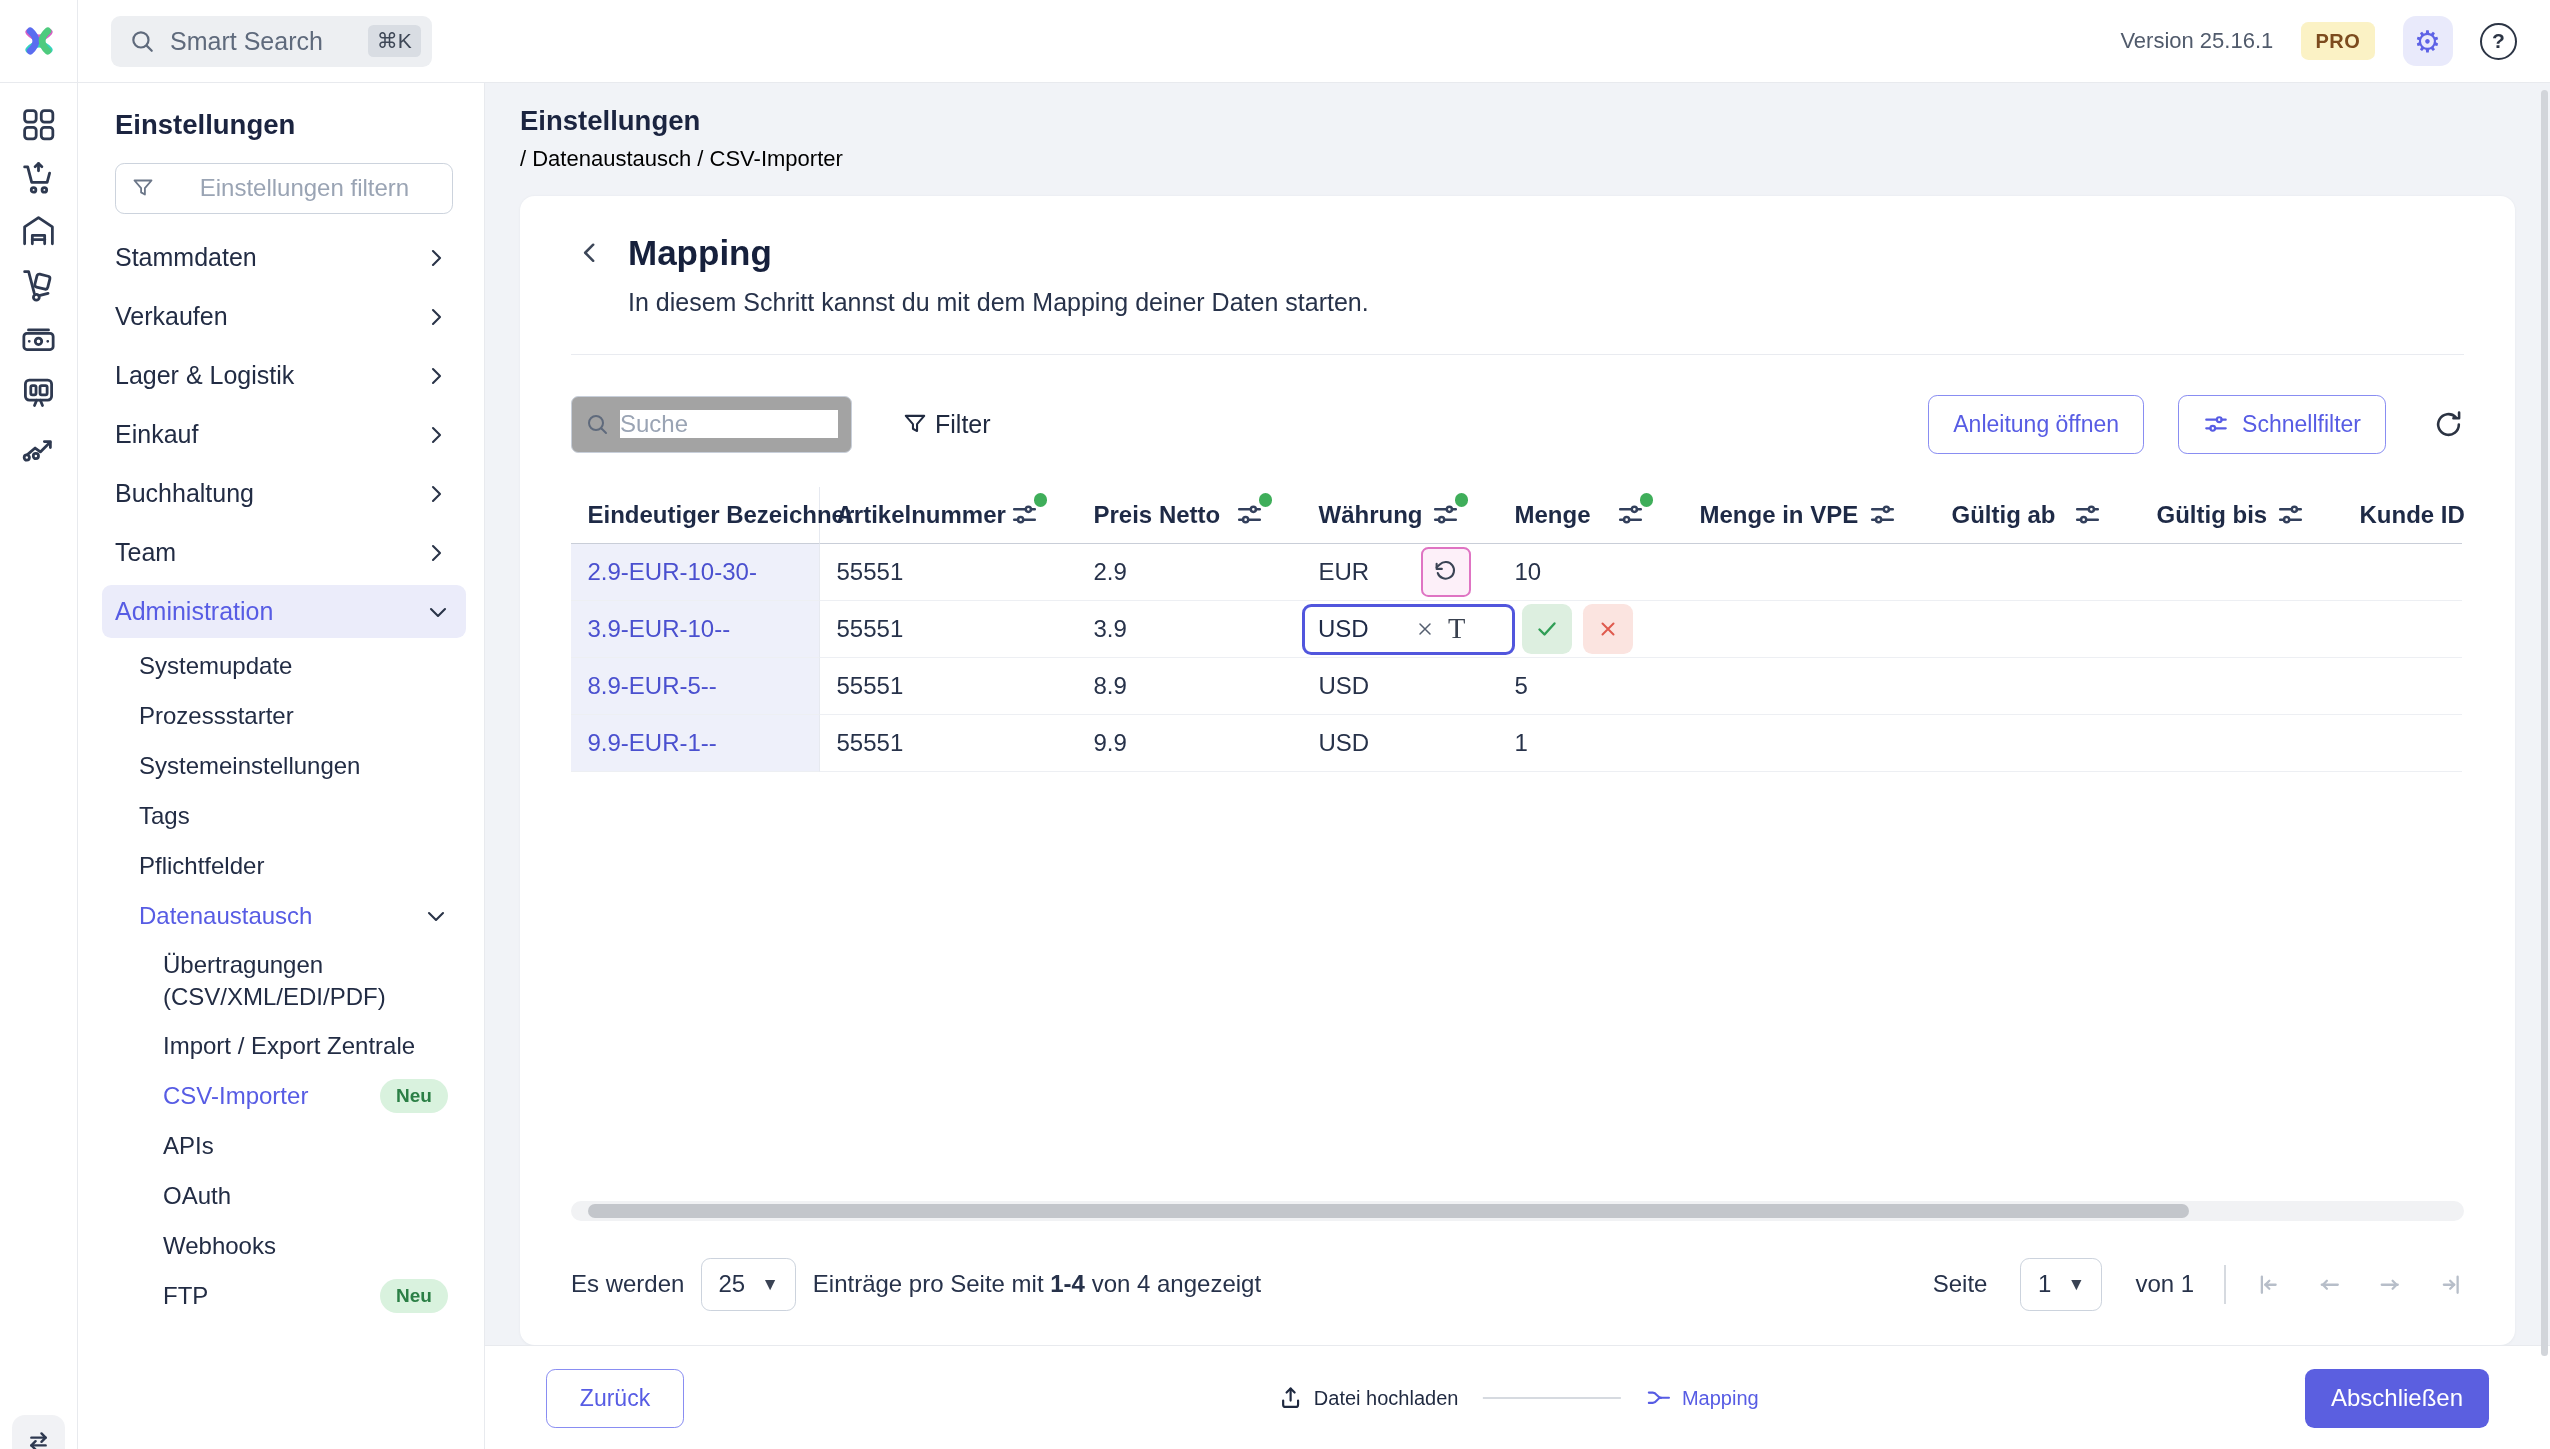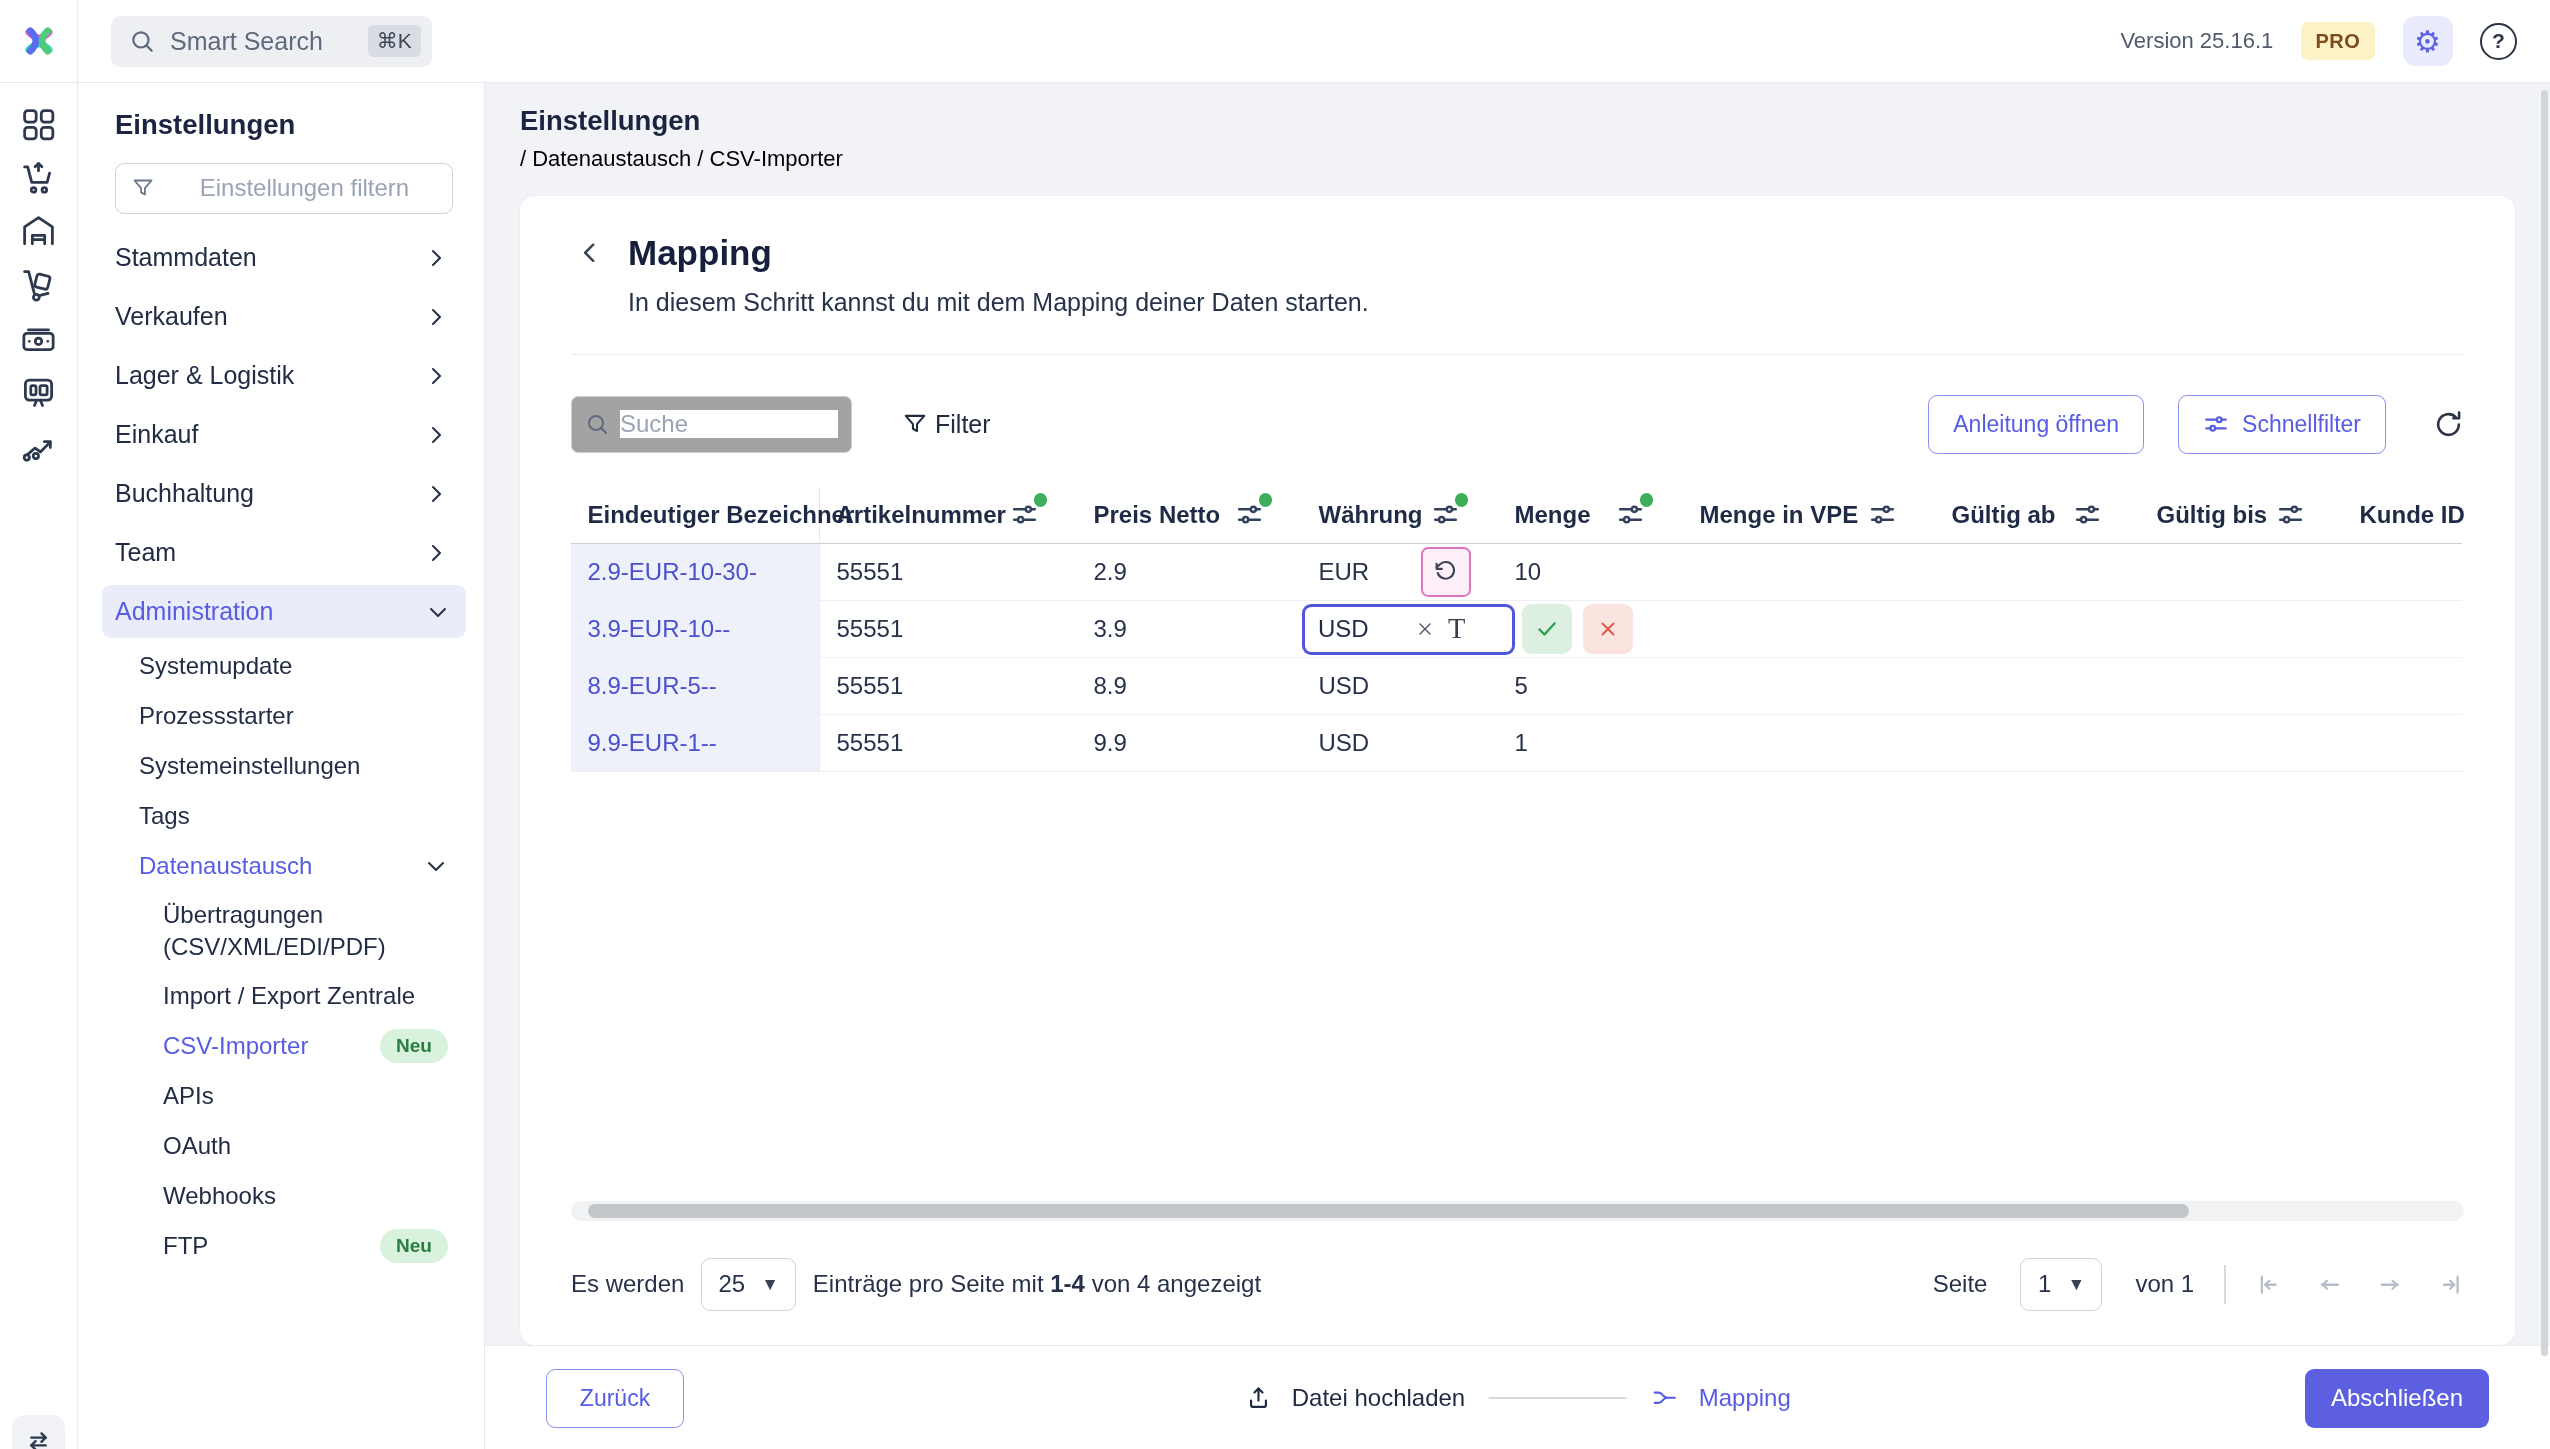--- a/index.html
+++ b/index.html
@@ -91,21 +91,21 @@
   .pag-right { margin-left:auto; display:flex; align-items:center; gap:16.5px; }
   .pag-divider { width:1.8px; height:39px; background:#d6dae0; margin:0 13px; }
   .pag-arrows { display:flex; align-items:center; gap:33px; }
   .pag-arrows button { background:none; border:none; display:flex; }
   b { font-weight:700; }
 
   
   .footer-bar { position:absolute; left:0; right:0; bottom:0; height:105px; background:#fff; border-top:1.8px solid #e8eaee; display:flex; align-items:center; padding:0 61px; }
   .btn-back { width:138px; justify-content:center; }
   .stepper { position:absolute; left:50%; transform:translateX(-50%); display:flex; align-items:center; gap:24px; }
-  .step { display:flex; align-items:center; gap:20px; font-size:24px; background:none; border:none; }
+  .step { display:flex; align-items:center; gap:10px; font-size:20px; background:none; border:none; }
   .step.done { color:#1f2940; }
   .step.current { color:#575ce4; }
   .connector { width:138px; height:1.8px; background:#d6dae0; }
   .btn-primary { margin-left:auto; height:59px; background:#5b5fe0; color:#fff; border:none; border-radius:9.2px; font-size:24px; padding:0 26px; }
 
   .vscroll { position:fixed; right:0; top:84px; bottom:0; width:11px; }
   .vthumb { position:absolute; right:1.8px; top:5.5px; width:7.3px; height:1266px; background:#d2d5da; border-radius:3.7px; }
 </style>
 </head>
 <body>
@@ -264,20 +264,23 @@
       <span>Systemupdate</span>
     </div>
     <div class="sub-item">
       <span>Prozessstarter</span>
     </div>
     <div class="sub-item">
       <span>Systemeinstellungen</span>
     </div>
     <div class="sub-item">
       <span>Tags</span>
+    </div>
+    <div class="sub-item">
+      <span>Pflichtfelder</span>
     </div>
     <div class="sub-item">
       <span class="indigo">Datenaustausch</span>
       <svg width="24" height="24" viewBox="0 0 24 24" fill="none" stroke="#2a3448" stroke-width="2.1" stroke-linecap="round" stroke-linejoin="round">
           <path d="M5 9l7 7 7-7"></path>
         </svg>
     </div>
 
     <div class="subsub-item multiline">
       <span>Übertragungen (CSV/XML/EDI/PDF)</span>

